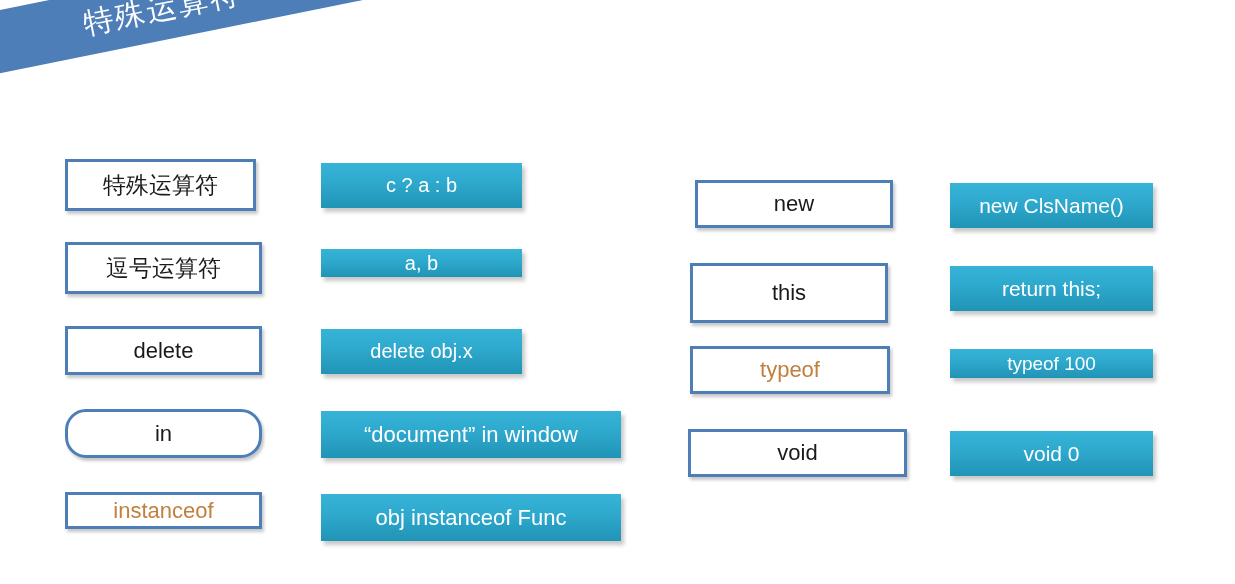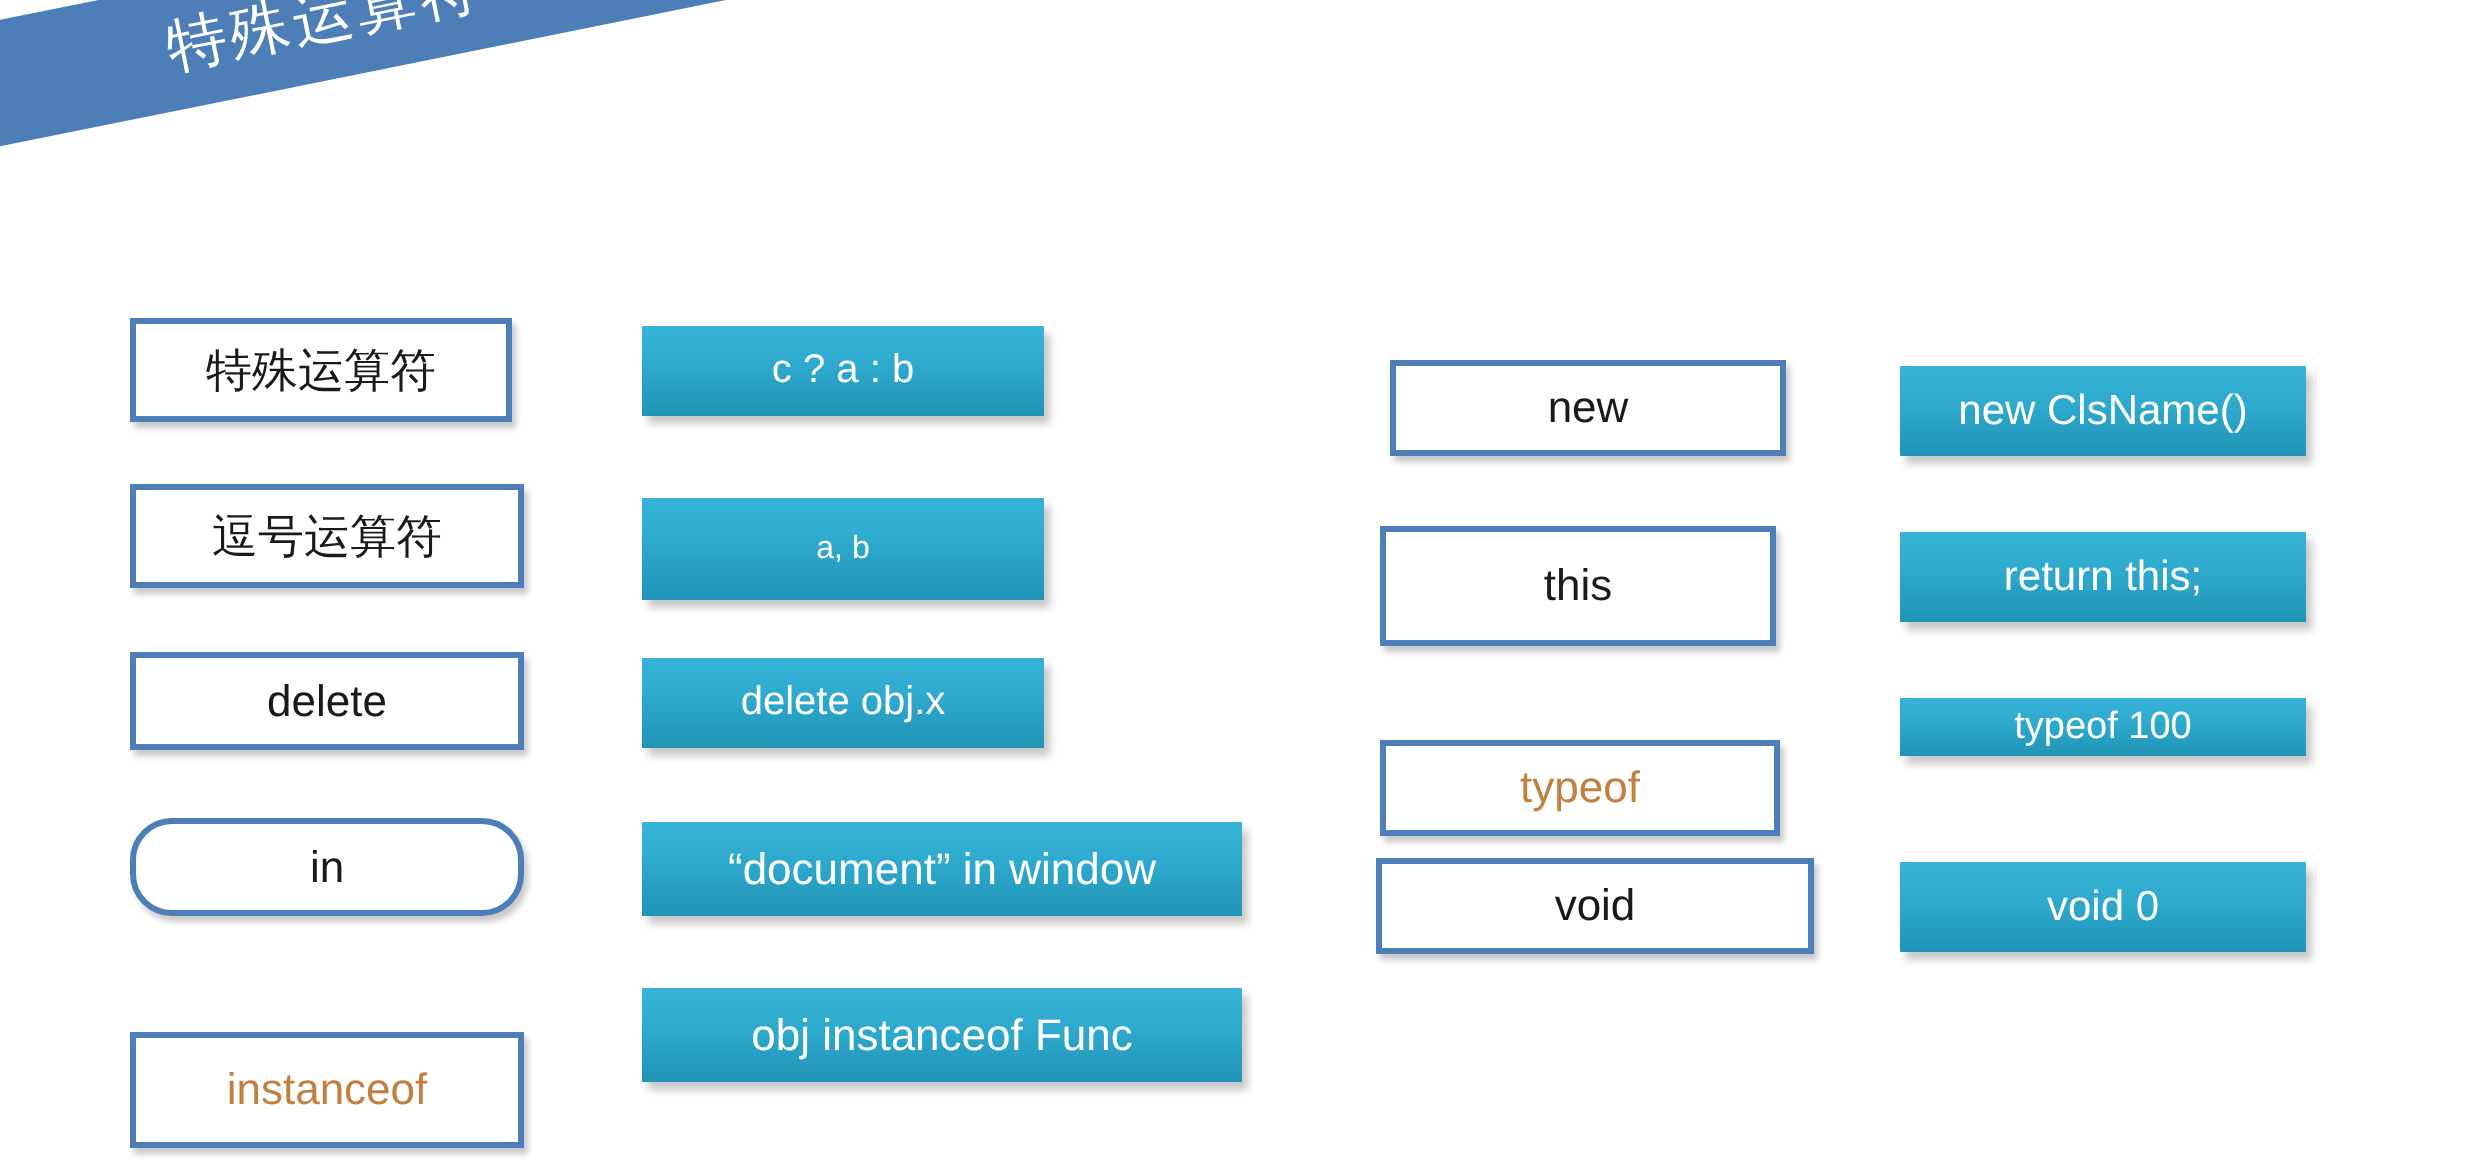--- a/index.html
+++ b/index.html
@@ -56,46 +56,46 @@
     color: #1a1a1a;
     box-shadow: 2px 3px 3px rgba(0,0,0,0.22);
   }
 
   .box-teal {
     background: linear-gradient(to bottom, #36B3D6 0%, #2FAACF 40%, #2094B5 100%);
     color: #ffffff;
     box-shadow: 3px 4px 4px rgba(0,0,0,0.22);
   }
 
-  .txt-orange { color: #C1803F; margin-top: 24px; }
+  .txt-orange { color: #C1803F; }
 
   .cjk {
     font-family: "DejaVu Sans", "Liberation Sans", sans-serif;
   }
 </style>
 </head>
 <body>
 
 <div id="title-banner">
   <div class="banner-text cjk">特殊运算符</div>
 </div>
 
 <div class="box box-white cjk" style="left:65px;  top:159px; width:191px; height:52px; font-size:23px;">特殊运算符</div>
 <div class="box box-teal" style="left:321px; top:163px; width:201px; height:45px; font-size:20px;">c ? a : b</div>
 
 <div class="box box-white cjk" style="left:65px;  top:242px; width:197px; height:52px; font-size:23px;">逗号运算符</div>
-<div class="box box-teal" style="left:321px; top:249px; width:201px; height:51px; font-size:16px;">a, b</div>
+<div class="box box-teal" style="left:321px; top:249px; width:201px; height:28px; font-size:20px;">a, b</div>
 
 <div class="box box-white" style="left:65px;  top:326px; width:197px; height:49px; font-size:22px;">delete</div>
 <div class="box box-teal" style="left:321px; top:329px; width:201px; height:45px; font-size:20px;">delete obj.x</div>
 
 <div class="box box-white" style="left:65px;  top:409px; width:197px; height:49px; font-size:22px;border-radius:21px;">in</div>
 <div class="box box-teal" style="left:321px; top:411px; width:300px; height:47px; font-size:22px;">“document” in window</div>
 
-<div class="box box-white txt-orange" style="left:65px;  top:492px; width:197px; height:58px; font-size:22px;">instanceof</div>
+<div class="box box-white txt-orange" style="left:65px;  top:492px; width:197px; height:37px; font-size:22px;">instanceof</div>
 <div class="box box-teal" style="left:321px; top:494px; width:300px; height:47px; font-size:22px;">obj instanceof Func</div>
 
 <div class="box box-white" style="left:695px; top:180px; width:198px; height:48px; font-size:22px;">new</div>
 <div class="box box-teal" style="left:950px; top:183px; width:203px; height:45px; font-size:21px;">new ClsName()</div>
 
 <div class="box box-white" style="left:690px; top:263px; width:198px; height:60px; font-size:22px;">this</div>
 <div class="box box-teal" style="left:950px; top:266px; width:203px; height:45px; font-size:21px;">return this;</div>
 
 <div class="box box-white txt-orange" style="left:690px; top:346px; width:200px; height:48px; font-size:22px;">typeof</div>
 <div class="box box-teal" style="left:950px; top:349px; width:203px; height:29px; font-size:19px;">typeof 100</div>

